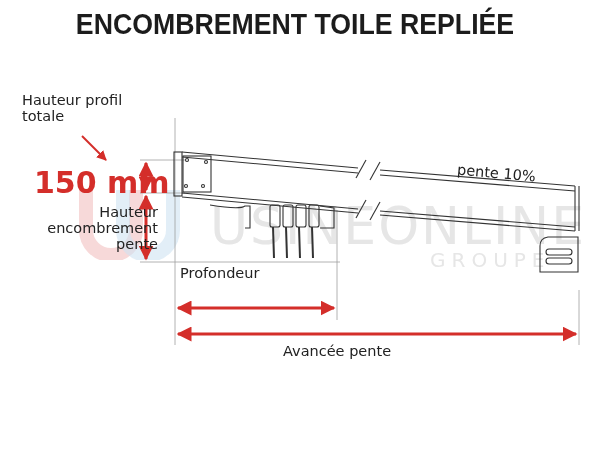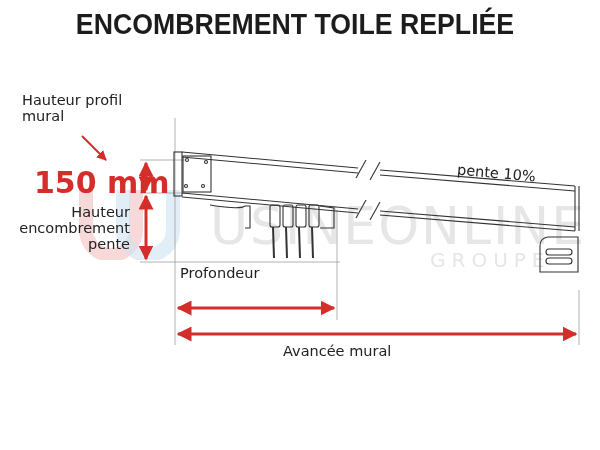--- a/index.html
+++ b/index.html
@@ -1,19 +1,19 @@
 <!DOCTYPE html>
 <html><head>
 <meta charset="utf-8">
 <style>
   html, body { margin:0; padding:0; background:#ffffff; }
   body { width:600px; height:450px; position:relative; overflow:hidden; font-family:"DejaVu Sans", sans-serif; color:#1a1a1a; }
   .title { position:absolute; left:0; top:8px; width:590px; text-align:center; font-family:"Liberation Sans", sans-serif; font-weight:bold; font-size:29px; letter-spacing:0px; color:#1c1c1c; transform:scaleX(0.92); }
   .lbl { position:absolute; font-family:"DejaVu Sans", sans-serif; font-size:14.5px; line-height:16px; color:#222; }
-  .lbl-right { text-align:right; }
+  .lbl-right { text-align:right;margin-left:28px; }
   .red-big { position:absolute; font-family:"DejaVu Sans", sans-serif; font-weight:bold; font-size:30px; color:#d42e2a; }
   svg { position:absolute; left:0; top:0; }
   .wm { position:absolute; }
 </style>
 </head>
 <body>
 
 <div class="title">ENCOMBREMENT TOILE REPLIÉE</div>
 
 <div class="wm" style="left:78px;top:190px;width:110px;height:70px;">
@@ -88,25 +88,25 @@
     <path d="M320 206 L334 208 L334 228 L320 228"></path>
     <line x1="273" y1="227" x2="274" y2="258" stroke-width="2"></line>
     <line x1="286" y1="227" x2="287" y2="258" stroke-width="2"></line>
     <line x1="299" y1="227" x2="300" y2="258" stroke-width="2"></line>
     <line x1="312" y1="227" x2="313" y2="258" stroke-width="2"></line>
   </g>
 </svg>
 
 <div class="lbl" style="left:22px;top:92px;">
   <div>Hauteur profil</div>
-  <div>mural</div>
+  <div>totale</div>
 </div>
 <div class="red-big" style="left:34px;top:165px;">150 mm</div>
 <div class="lbl lbl-right" style="left:0px;top:204px;width:130px;">
   <div>Hauteur</div>
   <div>encombrement</div>
   <div>pente</div>
 </div>
 <div class="lbl" style="left:180px;top:265px;">
   <div>Profondeur</div>
 </div>
-<div class="lbl" style="left:283px;top:343px;">Avancée mural</div>
+<div class="lbl" style="left:283px;top:343px;">Avancée pente</div>
 <div class="lbl" style="left:457px;top:165px;transform:rotate(5deg);">pente 10%</div>
 
 </body></html>

